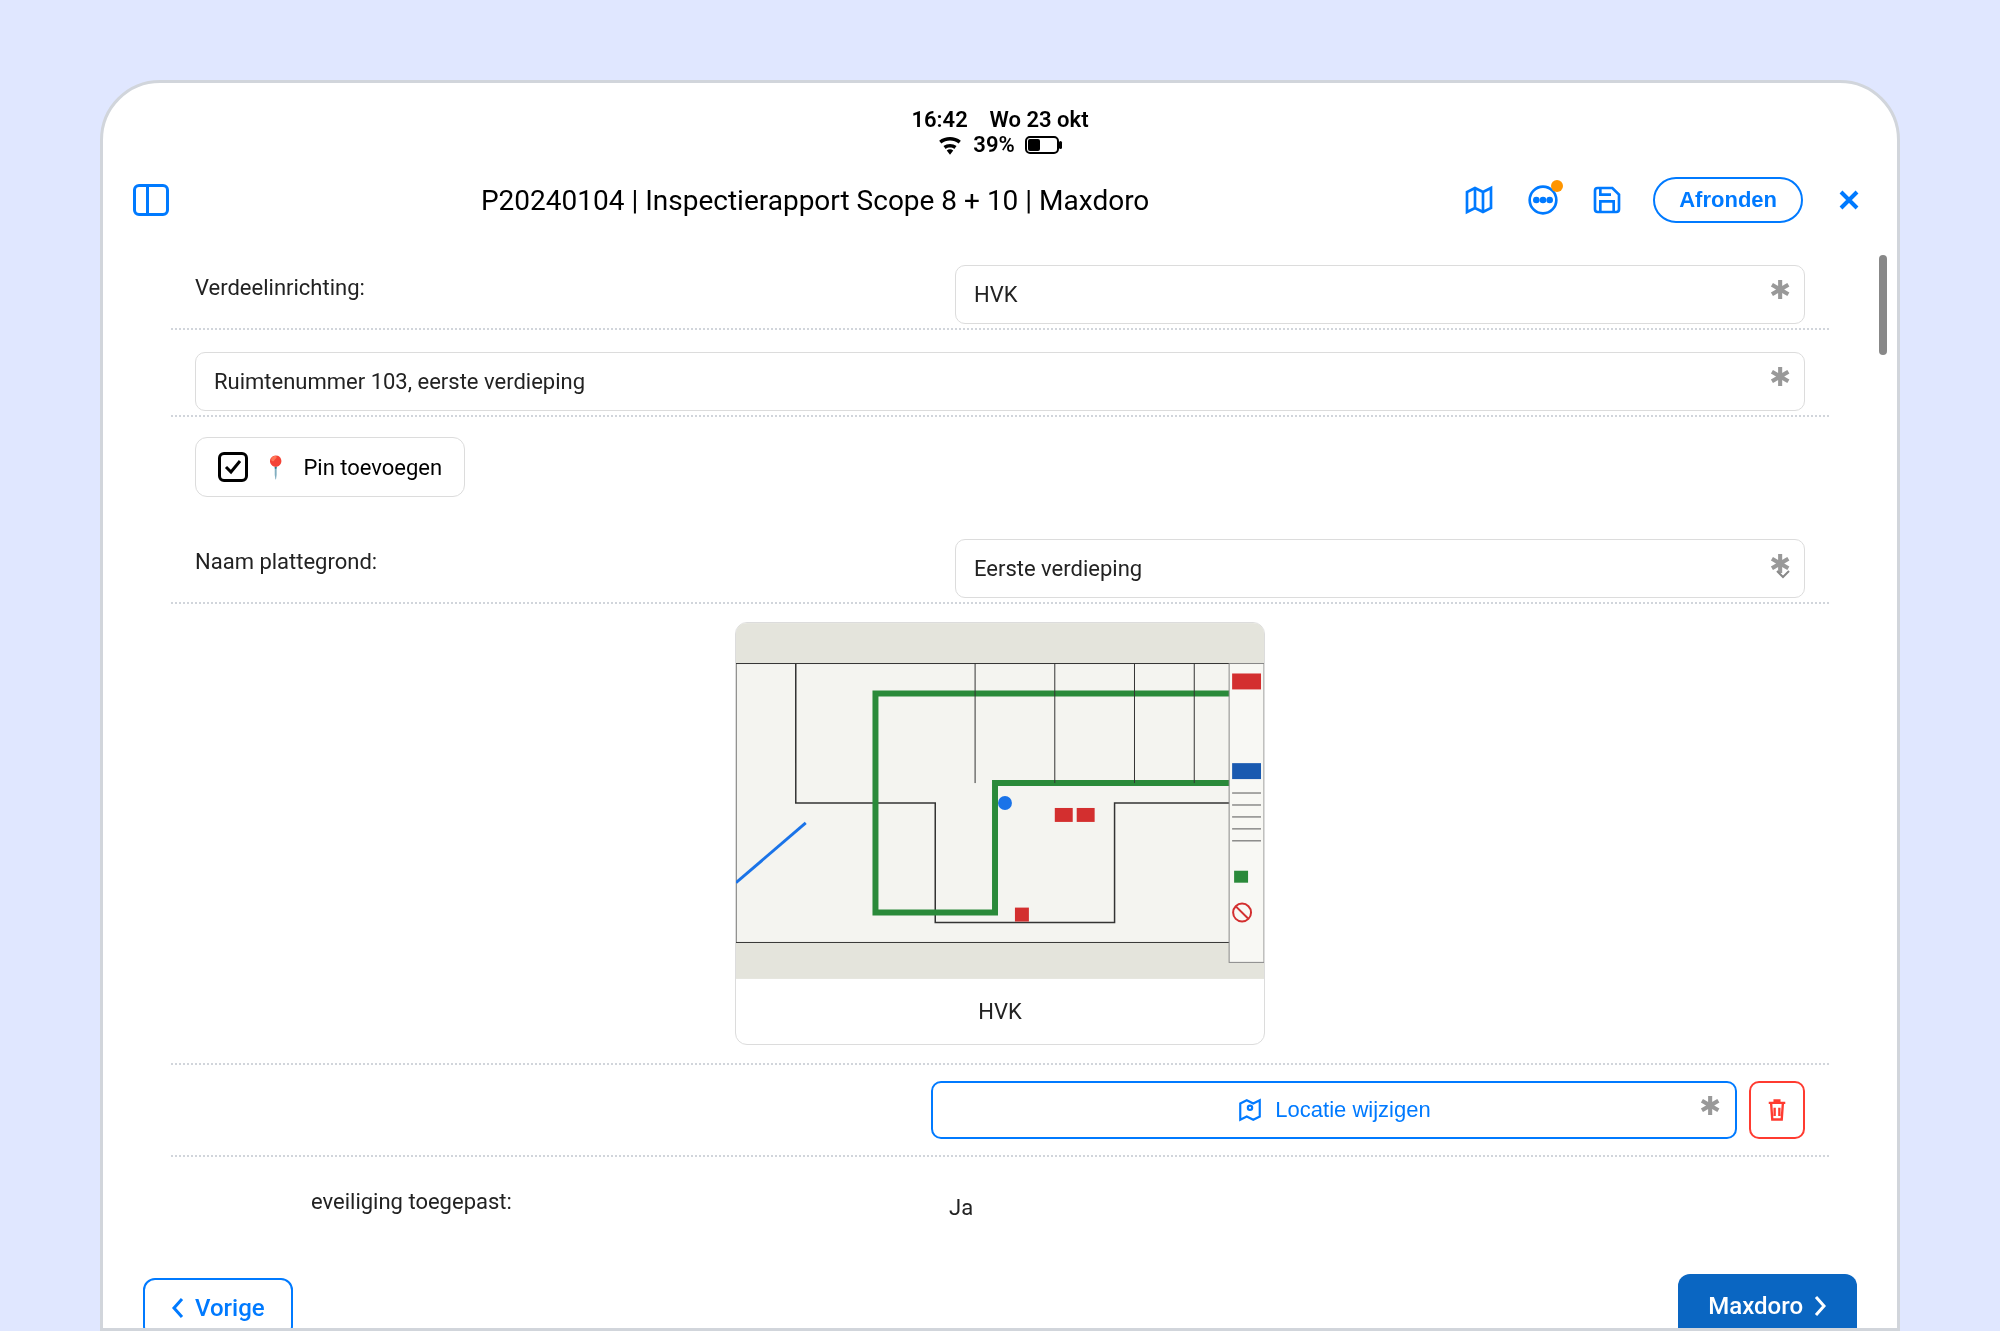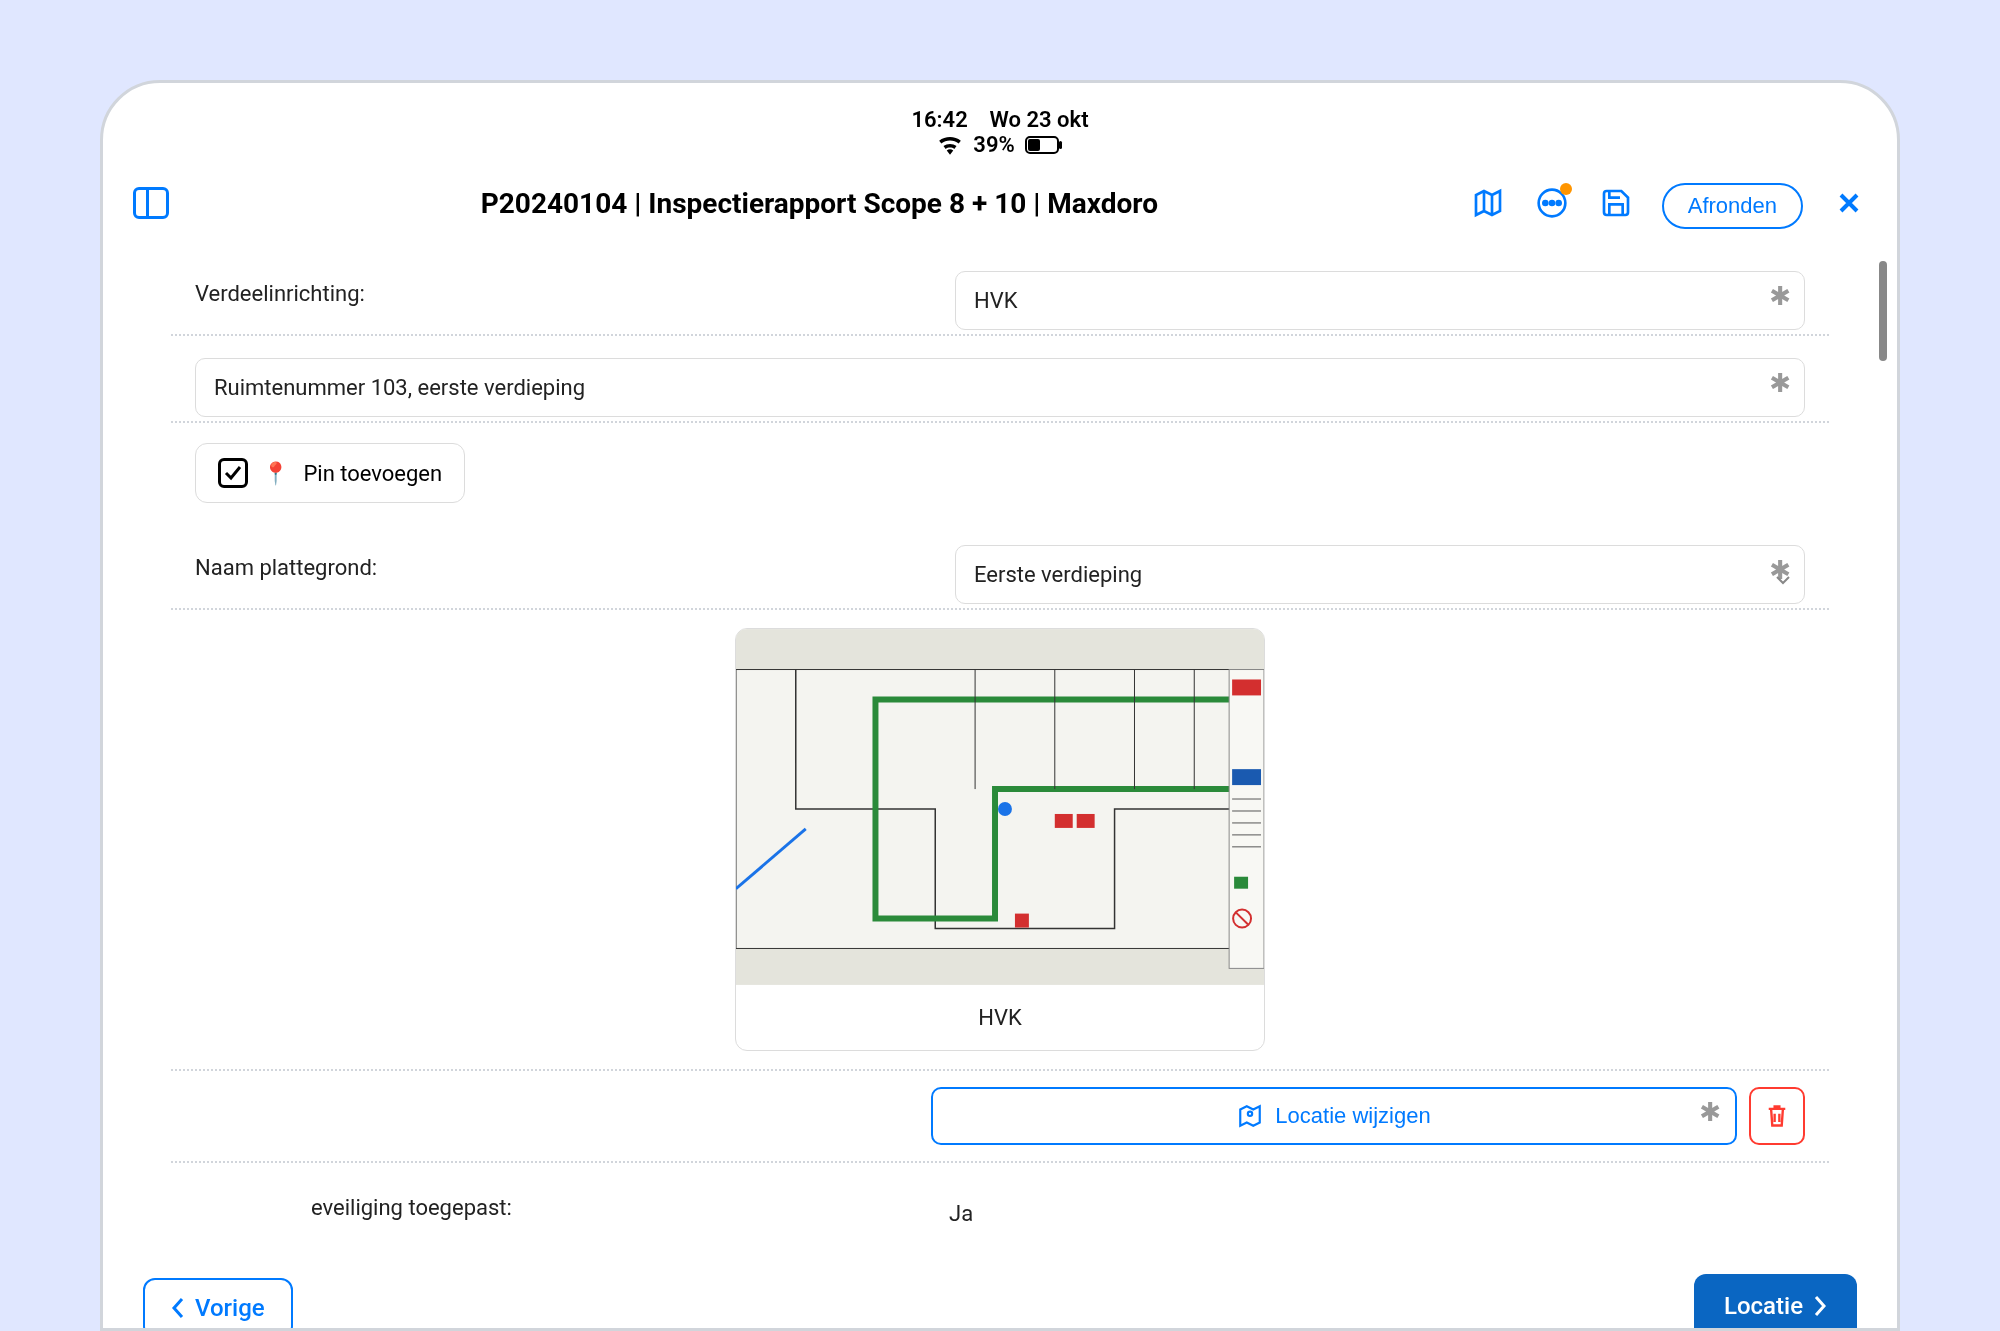--- a/index.html
+++ b/index.html
@@ -55,21 +55,21 @@
   .panel-icon::before {
     content: '';
     position: absolute;
     left: 10px; top: 0; bottom: 0;
     width: 3px; background: #007aff;
   }
   .header-title {
     flex: 1;
     text-align: center;
     font-size: 28px;
-    font-weight: 700;
+    font-weight: 400;
     color: #000;
   }
   .header-actions {
     display: flex;
     align-items: center;
     gap: 28px;
   }
   .icon-btn {
     width: 36px; height: 36px;
     display: flex; align-items: center; justify-content: center;
@@ -84,23 +84,22 @@
     background: #ff9500;
     border-radius: 50%;
   }
   .afronden-btn {
     border: 2px solid #007aff;
     color: #007aff;
     background: #fff;
     border-radius: 24px;
     padding: 8px 24px;
     font-size: 22px;
-    font-weight: 400;
-    cursor: pointer;
-    margin-top: 6px;
+    font-weight: 700;
+    cursor: pointer;
   }
   .close-btn { color: #007aff; font-size: 36px; font-weight: 300; }
   .content-area {
     padding: 0 68px;
     height: calc(100% - 180px);
     overflow: hidden;
     position: relative;
   }
   .scroll-indicator {
     position: absolute;
@@ -455,19 +454,19 @@
     </div>
   </div>
 
   <div class="nav-prev">
     <svg width="14" height="22" viewBox="0 0 14 22">
         <path d="M11 2L3 11l8 9" stroke="#007aff" stroke-width="3" fill="none"></path>
       </svg>
     <span>Vorige</span>
   </div>
   <div class="nav-next">
-    <span>Locatie</span>
+    <span>Maxdoro</span>
     <svg width="14" height="22" viewBox="0 0 14 22">
         <path d="M3 2l8 9-8 9" stroke="#fff" stroke-width="3" fill="none"></path>
       </svg>
   </div>
 
 </div>
 
 </body></html>

